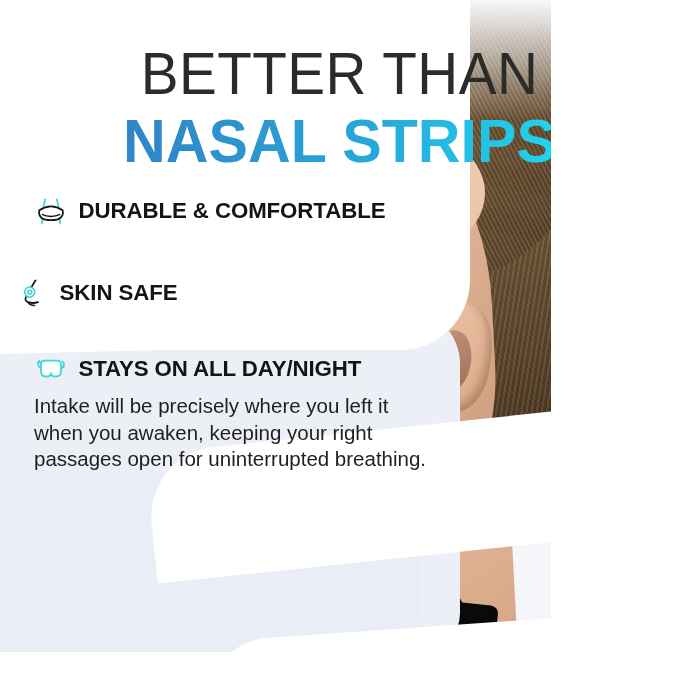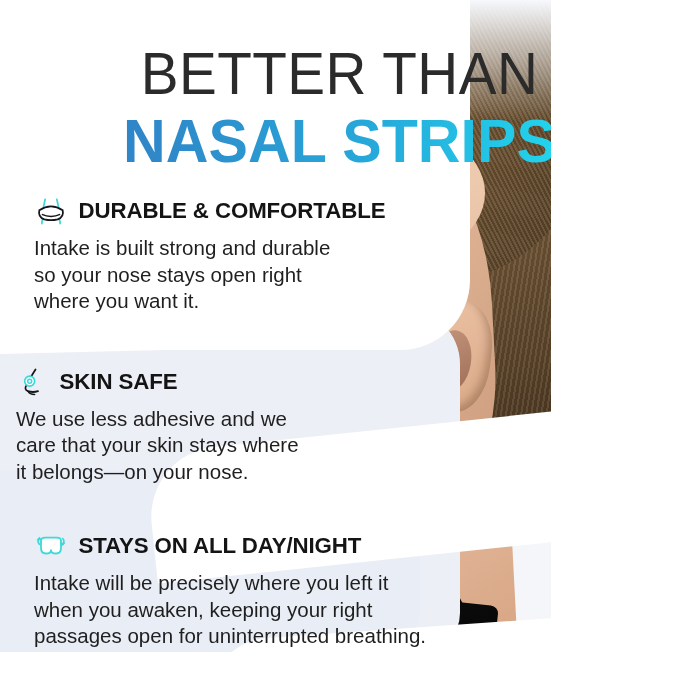--- a/index.html
+++ b/index.html
@@ -334,38 +334,32 @@
             <path d="M13 4 Q11 12 10.5 18"></path>
             <path d="M27 4 Q29 12 29.5 18"></path>
             <path d="M11 26 Q9 30 9 33"></path>
             <path d="M29 26 Q31 30 31 33"></path>
           </g>
           <path d="M6 17 Q20 8 34 17 Q36 25 28 28 Q20 30 12 28 Q4 25 6 17 Z" fill="#ffffff" stroke="#15161a" stroke-width="2.1"></path>
           <path d="M9 22 Q20 27 31 22" fill="none" stroke="#15161a" stroke-width="1.8"></path>
         </svg>
         <div class="feat-title">DURABLE &amp; COMFORTABLE</div>
       </div>
-      <div class="feat-body">Intake is built strong and durable
-so your nose stays open right
-where you want it.</div>
     </div>
 
     <div class="feat" id="feat-2">
       <div class="feat-head">
         <svg class="feat-ico" viewBox="0 0 40 36">
           <path d="M23 3 Q17 12 12 22 Q9 27 14 29 Q20 31 26 29" fill="none" stroke="#15161a" stroke-width="2.1" stroke-linecap="round"></path>
           <path d="M14 29 Q16 33 22 33" fill="none" stroke="#15161a" stroke-width="1.7" stroke-linecap="round"></path>
           <circle cx="16" cy="17" r="6" fill="#ffffff" stroke="#3fd8d8" stroke-width="2"></circle>
           <circle cx="16" cy="17" r="2.4" fill="none" stroke="#3fd8d8" stroke-width="1.8"></circle>
         </svg>
         <div class="feat-title">SKIN SAFE</div>
       </div>
-      <div class="feat-body">We use less adhesive and we
-care that your skin stays where
-it belongs—on your nose.</div>
     </div>
 
     <div class="feat" id="feat-3">
       <div class="feat-head">
         <svg class="feat-ico" viewBox="0 0 40 36">
           <path d="M8 12 Q8 8 13 8 L27 8 Q32 8 32 12 L32 20 Q32 27 26 27 Q20 27 20 23 Q20 27 14 27 Q8 27 8 20 Z" fill="#ffffff" stroke="#3fd8d8" stroke-width="2.2" stroke-linejoin="round"></path>
           <g fill="none" stroke="#3fd8d8" stroke-width="2" stroke-linecap="round">
             <path d="M6 16 Q3 12 6 9"></path>
             <path d="M34 16 Q37 12 34 9"></path>
           </g>

